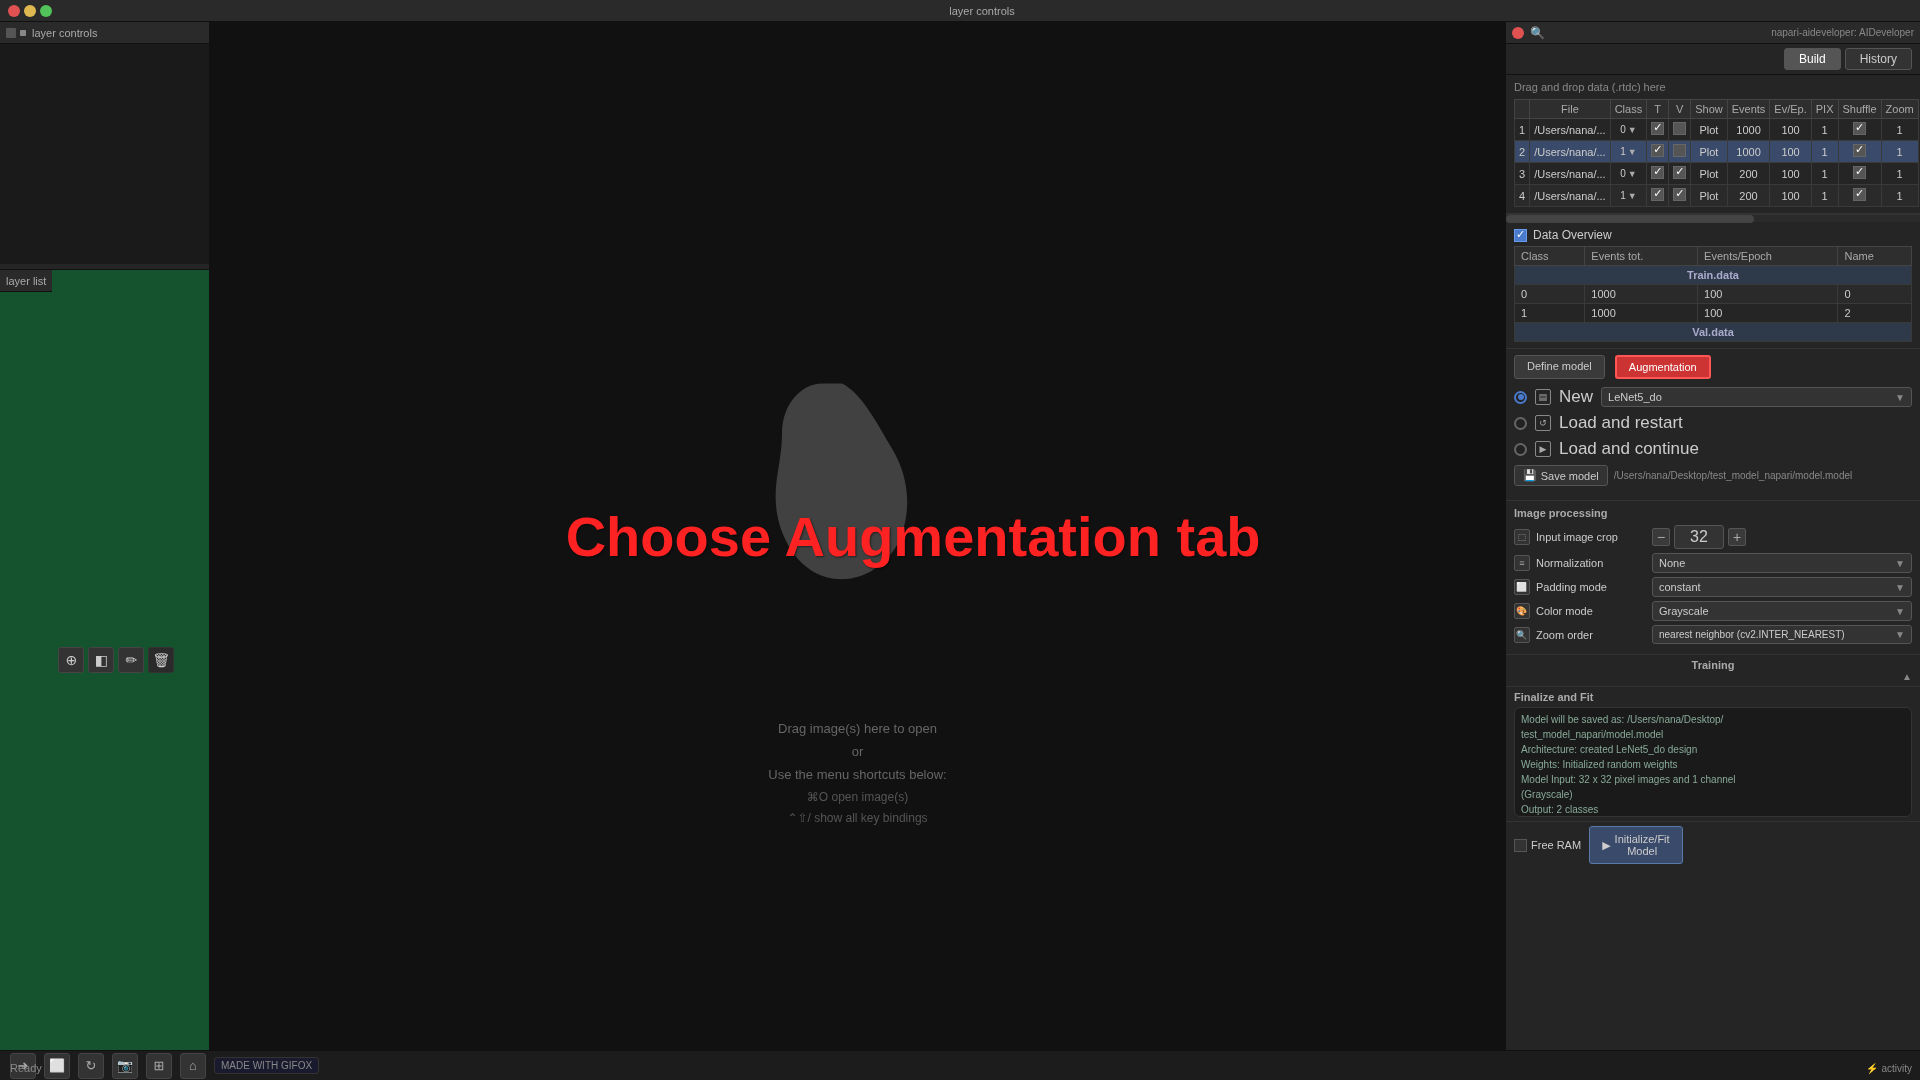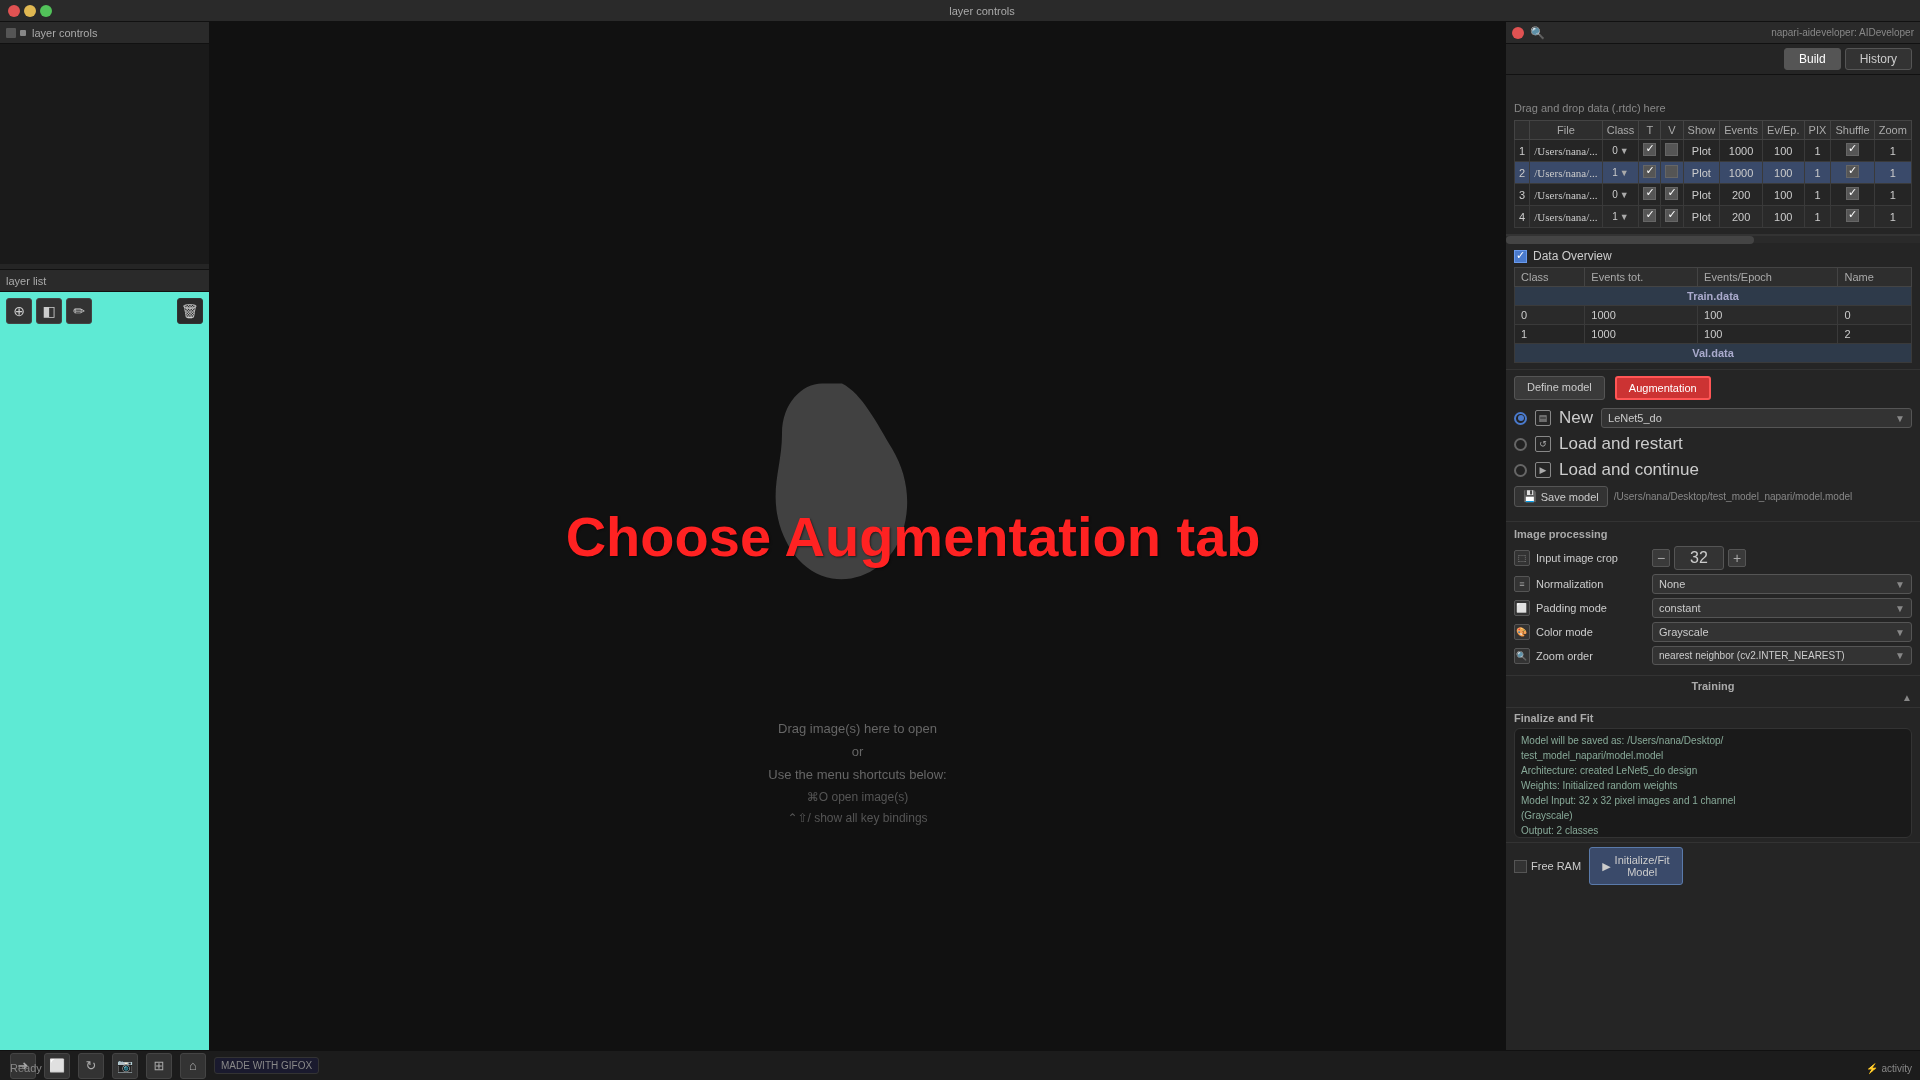--- a/index.html
+++ b/index.html
@@ -67,23 +67,23 @@
     }
 
     .layer-controls-content {
       background: #1c1c1c;
       flex: 1;
     }
 
     
     .layer-list-section {
       flex: 1;
-      background: #5eead4;
-      display: flex;
-      flex-direction: column;
+      background: #14532d;
+      display: flex;
+      flex-direction: row;
     }
     .layer-list-header {
       height: 22px;
       background: #2a2a2a;
       display: flex;
       align-items: center;
       padding: 0 6px;
       font-size: 11px;
       color: #aaa;
       border-bottom: 1px solid #111;
@@ -263,21 +263,21 @@
     }
     .data-table td {
       padding: 3px 4px;
       border: 1px solid #3a3a3a;
       text-align: center;
       color: #ccc;
     }
     .data-table tr:nth-child(even) td { background: #2a2a2a; }
     .data-table tr:nth-child(odd) td { background: #252525; }
 
-    .path-cell { text-align: left; max-width: 110px; overflow: hidden; text-overflow: ellipsis; white-space: nowrap; font-family: Liberation Serif, serif; }
+    .path-cell { text-align: left; max-width: 110px; overflow: hidden; text-overflow: ellipsis; white-space: nowrap; }
 
     
     .cb {
       width: 13px;
       height: 13px;
       background: #555;
       border: 1px solid #666;
       display: inline-block;
       position: relative;
     }
@@ -617,21 +617,20 @@
       color: #ccc;
       cursor: pointer;
       display: flex;
       align-items: center;
       gap: 4px;
     }
     .right-scrollable {
       flex: 1;
       overflow-y: auto;
       overflow-x: hidden;
-      margin-top: 21px;
     }
     .right-scrollable::-webkit-scrollbar { width: 8px; }
     .right-scrollable::-webkit-scrollbar-track { background: #2a2a2a; }
     .right-scrollable::-webkit-scrollbar-thumb { background: #555; }
 
     
     .main-row {
       flex: 1;
       display: flex;
       overflow: hidden;

